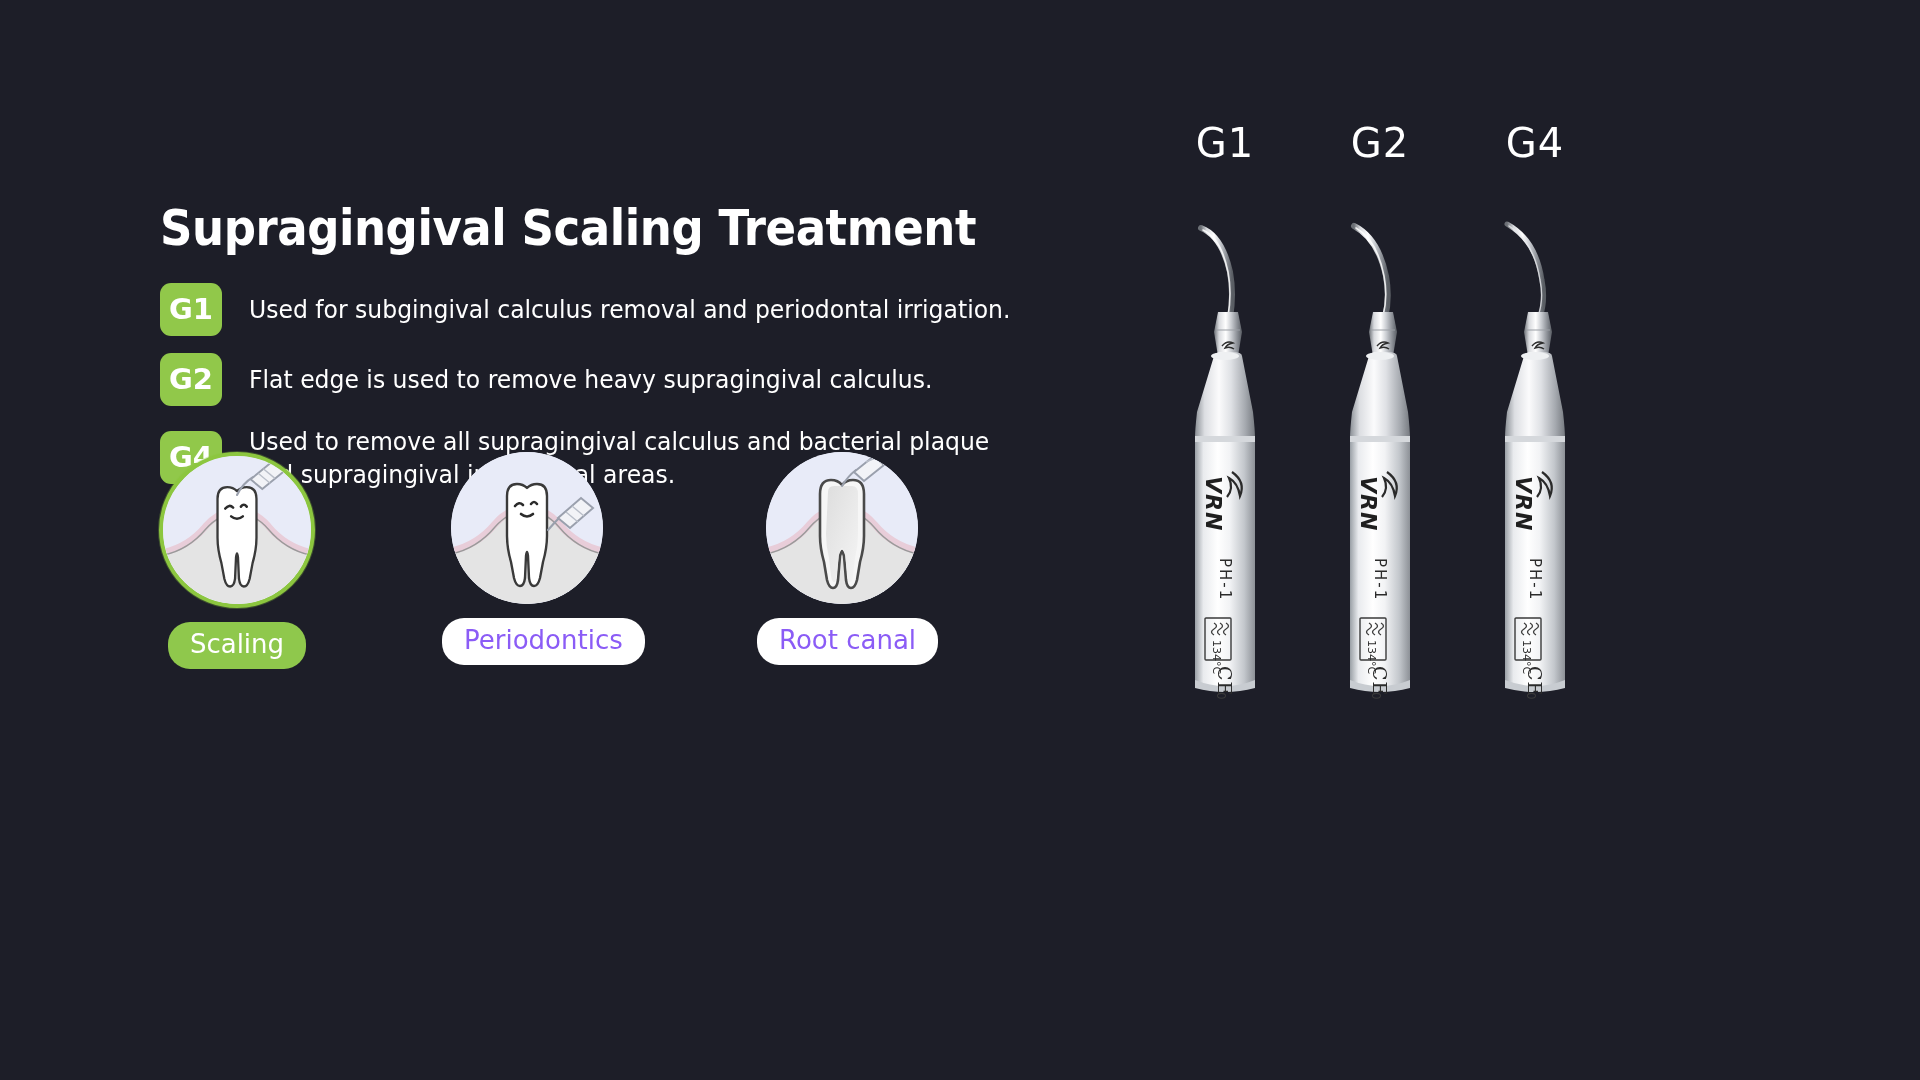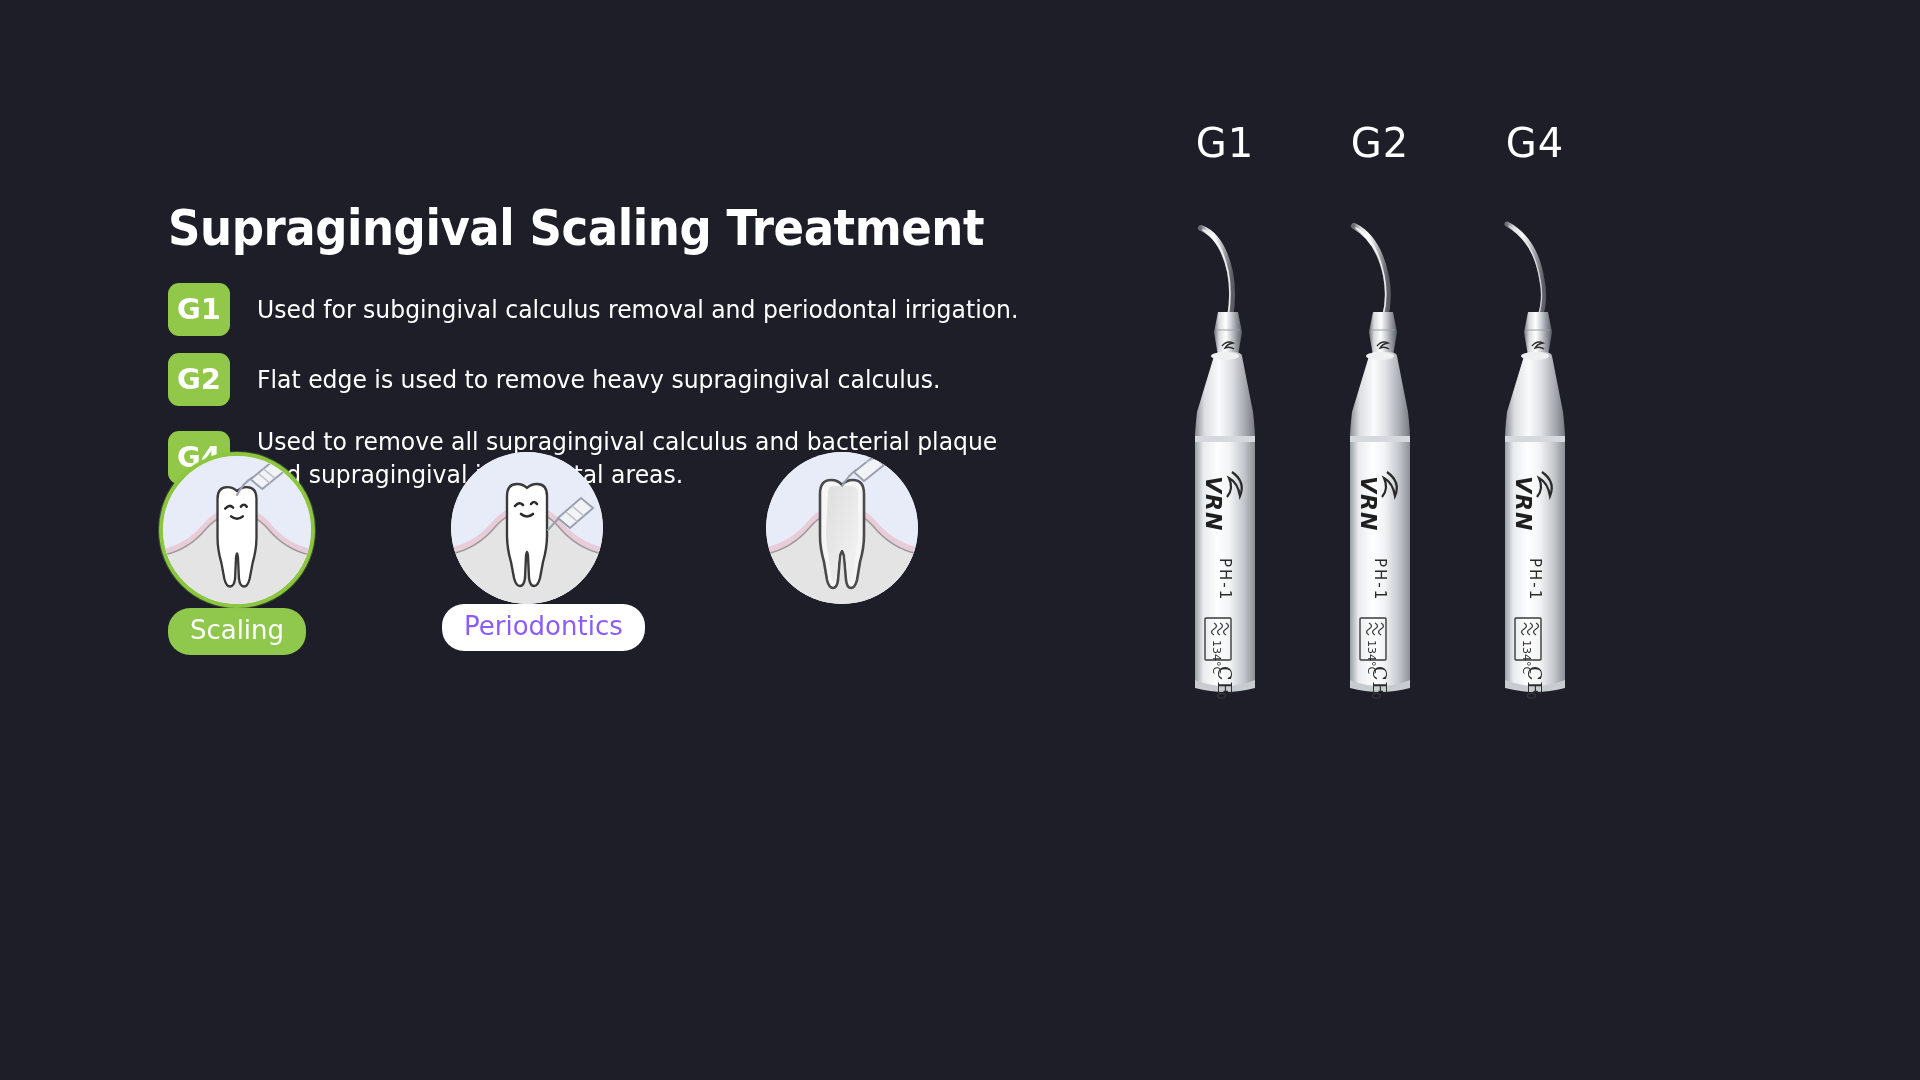--- a/index.html
+++ b/index.html
@@ -5,21 +5,21 @@
   * { margin:0; padding:0; box-sizing:border-box; }
   html,body {
     width:1920px; height:1080px;
     background:#1d1e28;
     font-family:"Liberation Sans", sans-serif;
     overflow:hidden;
   }
   .stage { position:relative; width:1920px; height:1080px; background:#1d1e28; }
 
   
-  .left-panel { position:absolute; left:168px; top:200px; width:950px; }
+  .left-panel { position:absolute; left:160px; top:200px; width:950px; }
 
   .title {
     font-family:"DejaVu Sans", sans-serif;
     font-weight:bold;
     font-size:49px;
     color:#ffffff;
     letter-spacing:-0.5px;
     white-space:nowrap;
     transform:scaleX(0.92);
     transform-origin:left center;
@@ -73,20 +73,21 @@
   }
   .icon-item.i0 .icon-circle {
     width:156px; height:156px;
     border:4px solid #8cc63f;
     box-shadow:0 0 0 1px rgba(140,198,63,0.3);
   }
   .icon-circle svg { display:block; width:100%; height:100%; }
 
   .pill {
     display:inline-block;
+    margin-top:14px;
     padding:9px 22px 11px;
     border-radius:22px;
     font-size:26px;
     font-family:"DejaVu Sans", sans-serif;
     line-height:1.05;
     white-space:nowrap;
   }
   .pill.active { background:#8fc84c; color:#ffffff; }
   .pill.plain  { background:#ffffff; color:#8b5cf6; }
 
@@ -221,20 +222,21 @@
             <path d="M54 42 Q54 28 65 28 Q72 28 76 33 Q80 28 87 28 Q98 28 98 42 L98 84 Q98 96 94 110 L91 128 Q89 136 85 136 Q81 136 80 128 L78 104 Q76.5 99 76 99 Q75.5 99 74 104 L72 128 Q71 136 67 136 Q63 136 61 128 L58 110 Q54 96 54 84 Z" fill="#f6f6f6" stroke="#4a4a4a" stroke-width="2.6" stroke-linejoin="round"></path>
 
             <path d="M62 40 Q62 34 68 34 L86 34 Q92 34 92 42 L92 82 Q92 94 89 106 L87 124 Q86 130 84 130 Q82 130 81.5 124 L79 102 Q77 96 76 96 Q75 96 73 102 L70.5 124 Q70 130 68 130 Q66 130 65 124 L63 106 Q60 94 60 82 Z" fill="url(#pulp)" opacity="0.85"></path>
 
             <path d="M76 34 Q82 24 90 18" fill="none" stroke="#9aa0ad" stroke-width="2" stroke-linecap="round"></path>
             <path d="M88 20 L108 4 L118 13 L98 29 Z" fill="#f2f3f7" stroke="#9aa0ad" stroke-width="2"></path>
             <path d="M100 10 L142 -8" fill="none" stroke="#b9bec9" stroke-width="1.6"></path>
           </g>
         </svg>
       </div>
+      <span class="pill plain">Root canal</span>
     </div>
 
   </div>
 
   <div class="tools">
 
     <div class="tool t0">
       <div class="tool-label">G1</div>
       <svg class="tool-svg" width="130" height="520" viewBox="0 0 130 520">
         <defs>

